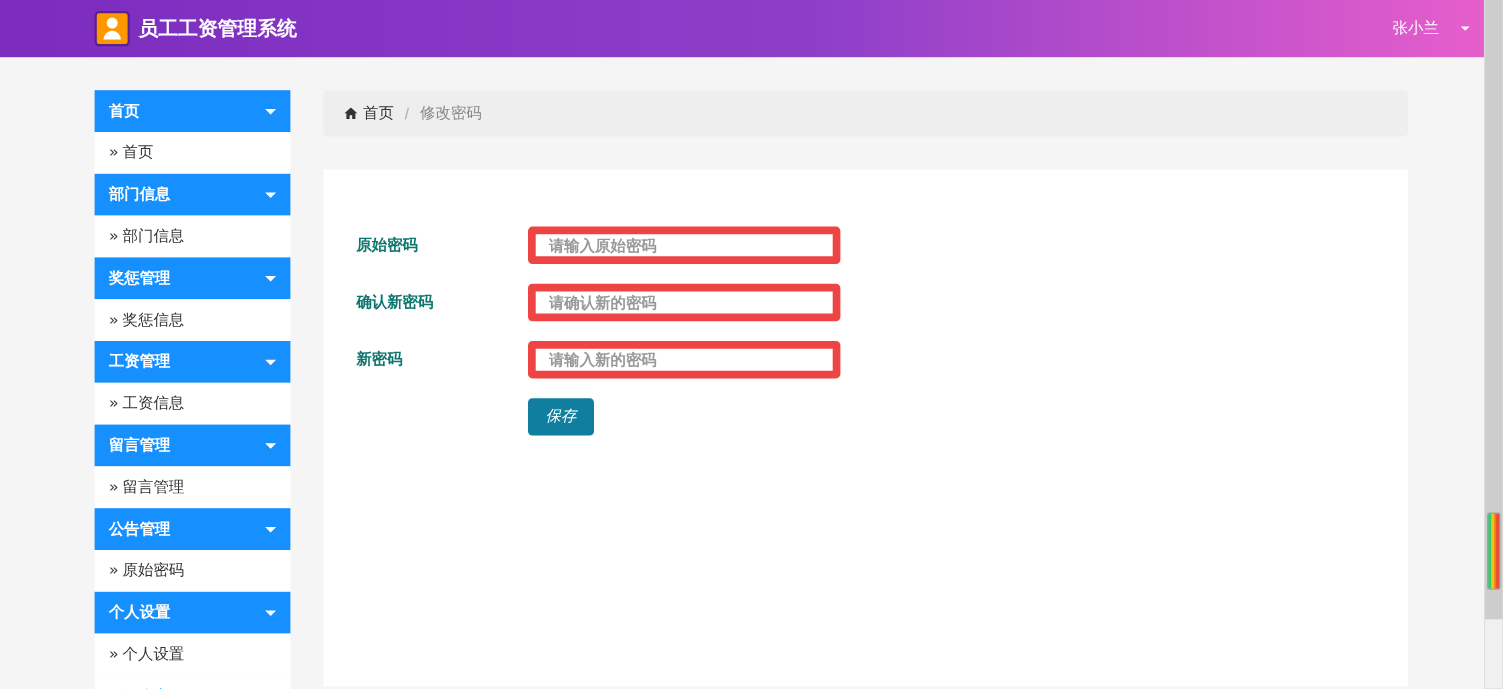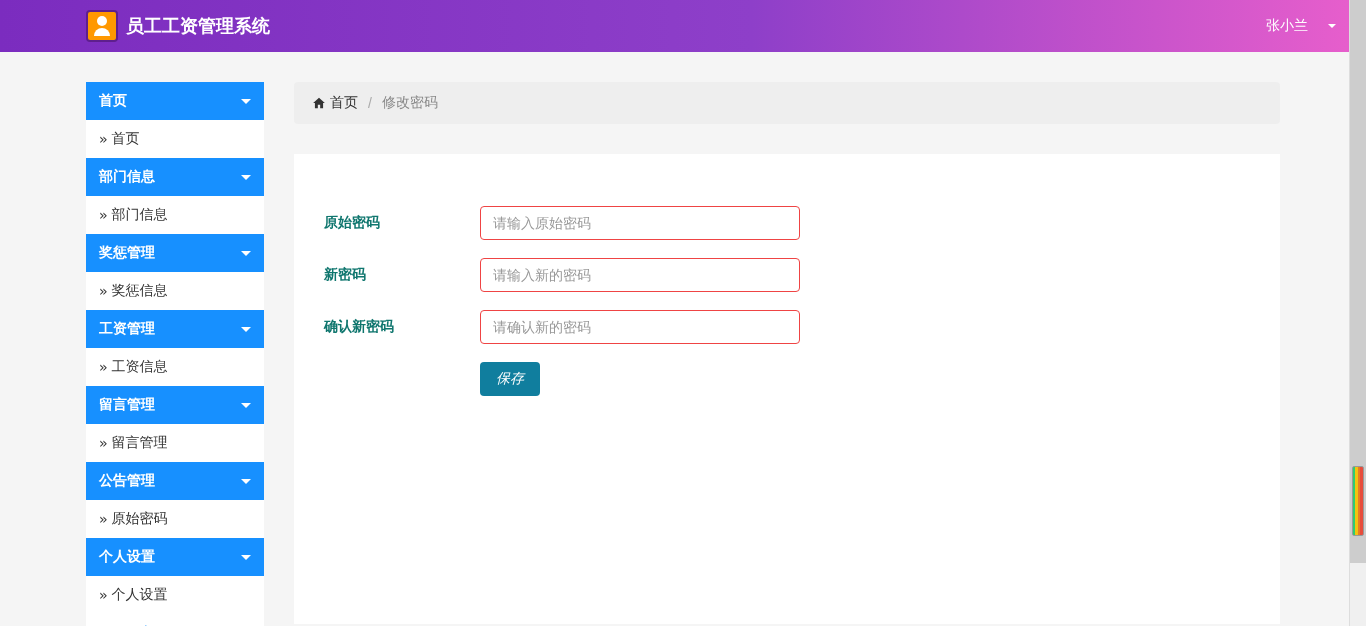--- a/index.html
+++ b/index.html
@@ -135,27 +135,28 @@
       align-items: center;
       margin-bottom: 18px;
     }
     .form-label {
       width: 156px;
       font-weight: bold;
       padding-right: 14px;
       color: #0f766e;
     }
     .form-input {
-      width: 320px;
+      width: 284px;
       height: 34px;
       padding: 6px 12px;
-      border: 1px solid #ef4444;
+      border: 7px solid #ef4444;
       border-radius: 4px;
       font-size: 14px;
       outline: none;
+      font-weight: bold;
     }
     .form-input::placeholder { color: #999; }
     .btn-save {
       margin-left: 156px;
       background: #107e9e;
       color: #fff;
       border: none;
       padding: 8px 16px;
       border-radius: 4px;
       font-size: 14px;
@@ -277,26 +278,26 @@
       <span class="sep">/</span>
       <span class="current">修改密码</span>
     </div>
 
     <div class="panel">
       <div class="form-row">
         <label class="form-label">原始密码</label>
         <input class="form-input" type="password" placeholder="请输入原始密码" style="">
       </div>
       <div class="form-row">
+        <label class="form-label">确认新密码</label>
+        <input class="form-input" type="password" placeholder="请确认新的密码" style="">
+      </div>
+      <div class="form-row">
         <label class="form-label">新密码</label>
         <input class="form-input" type="password" placeholder="请输入新的密码" style="">
-      </div>
-      <div class="form-row">
-        <label class="form-label">确认新密码</label>
-        <input class="form-input" type="password" placeholder="请确认新的密码" style="">
       </div>
       <button class="btn-save">保存</button>
     </div>
   </div>
 </div>
 
 <div class="scrollbar-right">
   <div class="scrollbar-thumb"></div>
 </div>
 <div class="scroll-indicator"></div>

